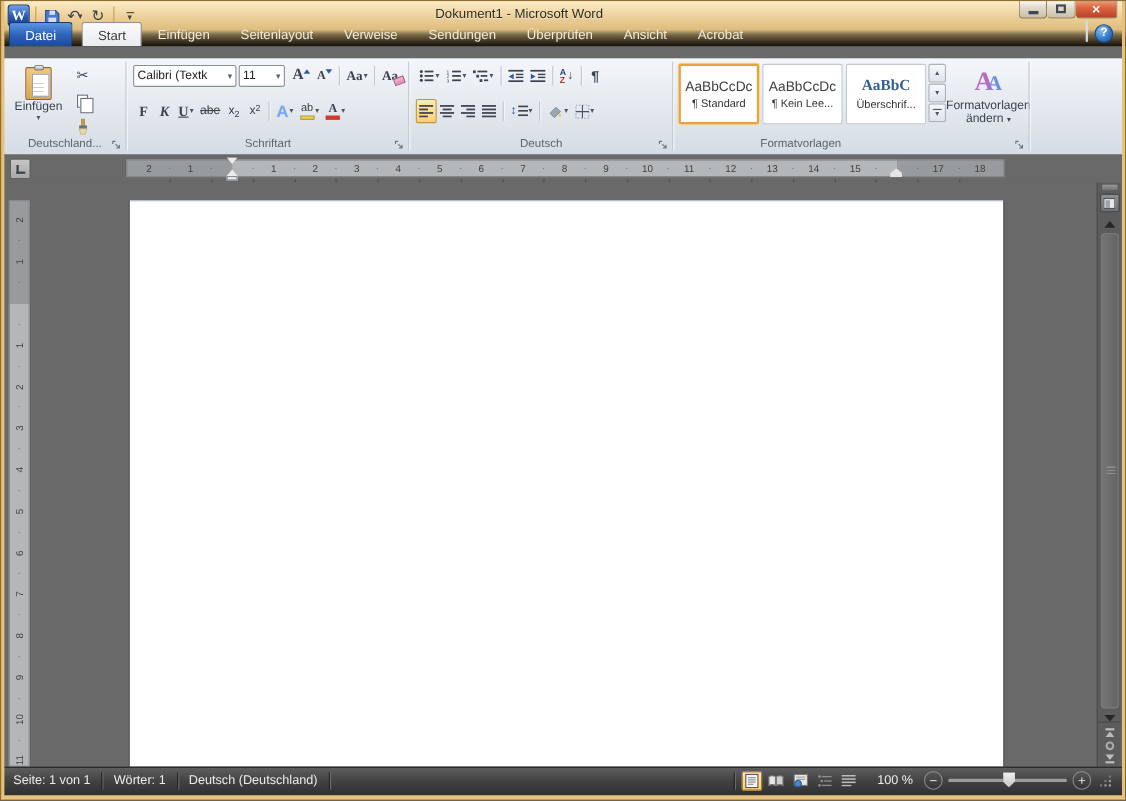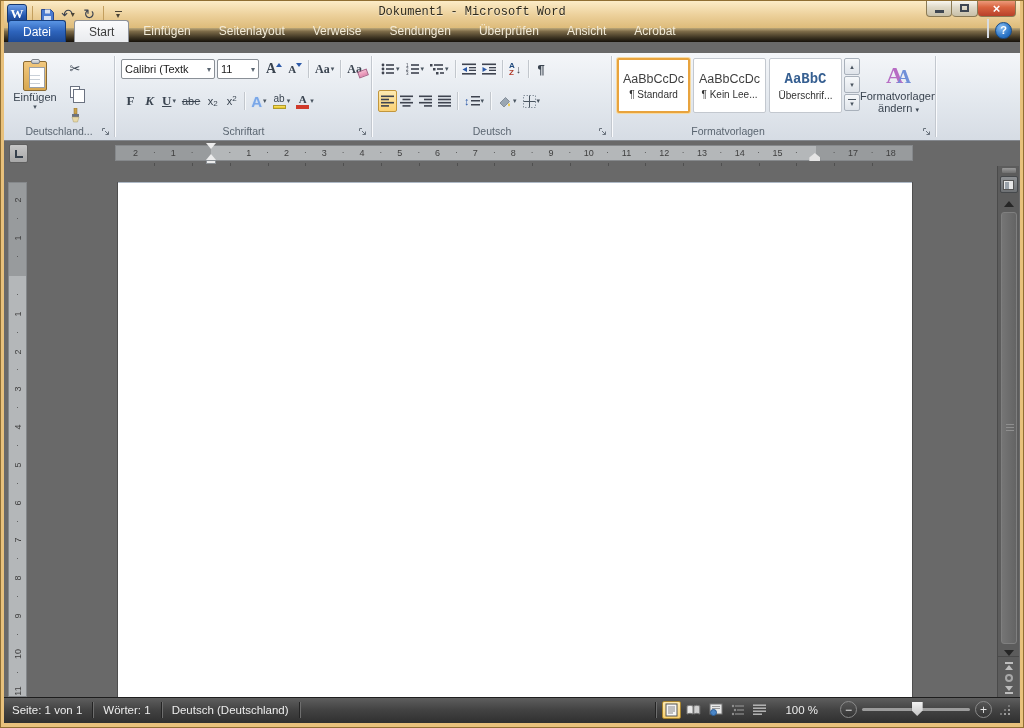--- a/index.html
+++ b/index.html
@@ -16,21 +16,21 @@
     background:linear-gradient(#fdeecb,#ecd09a 55%,#ddbb7a);}
   .qat{position:absolute;left:7px;top:3px;display:flex;align-items:center;gap:3px;height:22px;}
   .wlogo{width:20px;height:20px;border-radius:3px;display:flex;align-items:center;justify-content:center;
     background:linear-gradient(#6f9fe8,#2457ae 60%,#1b3f85);border:1px solid #16386f;
     color:#fff;font-family:"Liberation Serif",serif;font-weight:bold;font-size:13px;}
   .qsep{width:1px;height:16px;background:#c39f5e;margin:0 2px;}
   .qbtn{height:20px;min-width:18px;display:flex;align-items:center;justify-content:center;
     font-size:14px;color:#3c4350;border-radius:2px;cursor:default;}
   .qdd{font-size:8px;color:#4a4335;margin-left:-2px;}
   .title{position:absolute;left:120px;right:200px;top:0;height:24px;line-height:24px;
-    text-align:center;font-size:12px;color:#2f2a1c;text-shadow:0 1px 0 rgba(255,255,255,.55);font-family:Liberation Mono, monospace;}
+    text-align:center;font-size:12px;color:#2f2a1c;text-shadow:0 1px 0 rgba(255,255,255,.55);}
   .winctrl{position:absolute;right:8px;top:0;display:flex;}
   .wc{height:17px;border:1px solid #8a7a55;border-top:none;border-radius:0 0 4px 4px;
     display:flex;align-items:center;justify-content:center;
     background:linear-gradient(#fcfbf6,#dfd9c8 45%,#c9c0a8);}
   .wc-min{width:26px;}.wc-max{width:26px;border-left:none;}
   .wc-close{width:38px;border-left:none;background:linear-gradient(#f0a284,#d9643f 45%,#b8402a);
     color:#fff;font-size:13px;font-weight:bold;}
   .minbar{width:9px;height:3px;background:#3f4752;margin-top:7px;}
   .maxbox{width:9px;height:8px;border:2px solid #3f4752;background:transparent;}
   
@@ -91,21 +91,21 @@
   .eraser::after{content:"";position:absolute;right:-6px;bottom:0;width:8px;height:5px;
     background:linear-gradient(#f6b8cf,#e087ae);border:1px solid #a85f85;transform:rotate(-20deg);}
   .fx-a{color:#7aa7e8;font-size:15px;font-weight:bold;text-shadow:0 0 2px #bcd4f5;}
   .bar-ic{display:flex;flex-direction:column;align-items:center;line-height:10px;}
   .bar-ic .bar{width:13px;height:4px;margin-top:1px;}
   
   .tile{width:73px;height:55px;background:#fff;border:1px solid #c3c8cf;border-radius:2px;
     display:flex;flex-direction:column;align-items:center;justify-content:center;gap:3px;flex:0 0 auto;}
   .tile.selected{border:2px solid #e8a33d;box-shadow:0 0 0 1px #f5d9a2;}
   .tile .sample{font-size:12.5px;color:#3f3f3f;white-space:nowrap;}
-  .tile.heading .sample{color:#365f91;font-weight:bold;font-size:14px;font-family:Liberation Mono, monospace;}
+  .tile.heading .sample{color:#365f91;font-weight:bold;font-size:14px;font-family:Liberation Serif, serif;}
   .tile .tname{font-size:10px;color:#333;white-space:nowrap;}
   .gal-col{display:flex;flex-direction:column;gap:1px;margin-left:2px;}
   .gal-btn{width:16px;height:17px;display:flex;align-items:center;justify-content:center;flex-direction:column;
     background:linear-gradient(#f6f8fa,#dfe4ea);border:1px solid #a9b1bb;border-radius:2px;
     font-size:7px;color:#4a5560;line-height:6px;}
   .chg-btn{width:92px;display:flex;flex-direction:column;align-items:center;justify-content:flex-start;
     font-size:11px;color:#3a4450;padding-top:6px;}
   .aa-ic{line-height:22px;height:26px;}
   .aa-ic .a1{color:#b76cc4;font-size:24px;font-weight:bold;font-family:"Liberation Serif",serif;}
   .aa-ic .a2{color:#6f8fd8;font-size:19px;font-weight:bold;font-family:"Liberation Serif",serif;margin-left:-6px;}
@@ -170,21 +170,21 @@
   
   .statusbar{position:absolute;left:0;right:0;top:697px;height:27px;
     background:linear-gradient(#5e5e5e,#434343 45%,#2e2e2e);border-top:1px solid #1e1e1e;
     display:flex;align-items:center;color:#ececec;font-size:11.5px;padding:0 14px 3px 12px;}
   .sitem{padding:0 10px;white-space:nowrap;}
   .ssep{width:1px;height:16px;background:#242424;box-shadow:1px 0 0 #6e6e6e;}
   .views{margin-left:auto;display:flex;align-items:center;gap:3px;}
   .vbtn{width:19px;height:18px;display:flex;align-items:center;justify-content:center;border-radius:2px;
     border:1px solid transparent;}
   .vbtn.sel{background:linear-gradient(#fdeab2,#f8cf6e);border:1px solid #a8842f;}
-  .zoomlbl{margin:0 22px 0 16px;white-space:nowrap;}
+  .zoomlbl{margin:0 10px 0 16px;white-space:nowrap;}
   .zbtn{width:17px;height:17px;border-radius:50%;background:linear-gradient(#565656,#343434);
     border:1px solid #8a8a8a;color:#e8e8e8;display:flex;align-items:center;justify-content:center;
     font-size:12px;line-height:1;}
   .ztrack{position:relative;width:108px;height:3px;background:#9c9c9c;border-radius:2px;margin:0 5px;}
   .zthumb{position:absolute;left:46%;top:-6px;width:11px;height:14px;
     background:linear-gradient(#f2f2f2,#c4c4c4);
     clip-path:polygon(0 0,100% 0,100% 60%,50% 100%,0 60%);filter:drop-shadow(0 0 1px #222);}
   .grip{width:10px;height:10px;margin-left:8px;position:relative;}
   .grip::before{content:"";position:absolute;right:0;bottom:0;width:2px;height:2px;background:#9a9a9a;
     box-shadow:-4px 0 0 #9a9a9a,0 -4px 0 #9a9a9a,-8px 0 0 #777,0 -8px 0 #777,-4px -4px 0 #777;}

